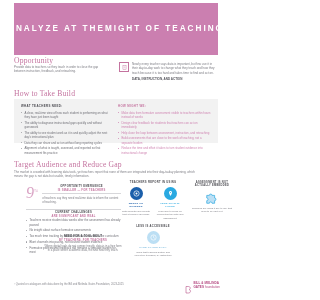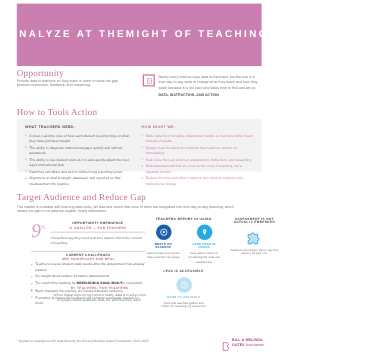--- a/index.html
+++ b/index.html
@@ -190,21 +190,21 @@
         <line x1="5.5" y1="6" x2="10.5" y2="6" stroke="#c4739f" stroke-width="1"></line>
         <line x1="5.5" y1="9" x2="10.5" y2="9" stroke="#c4739f" stroke-width="1"></line>
       </svg>
     </div>
     <div class="opp-right-text">
       <span>Nearly every teacher says data is important, but few use it in their day-to-day work to change what they teach and how they teach because it is too hard and takes time to find and act on.</span>
       <span class="bold">DATA, INSTRUCTION, AND ACTION</span>
     </div>
   </div>
 
-  <div class="sec-title hta-title">How to Tools Action</div>
+  <div class="sec-title hta-title">How to Take Build</div>
   <div class="hta-panel"></div>
 
   <div class="hta-col left">
     <div class="col-head">WHAT TEACHERS NEED:</div>
     <ul class="bullets">
       <li>A clear, real-time view of how each student is performing on what they have just been taught</li>
       <li>The ability to diagnose instructional gaps quickly and without guesswork</li>
       <li>The ability to see student work as it is and quickly adjust the next day's instructional plan</li>
       <li>Data they can share and act on without long reporting cycles</li>
       <li>Alignment of what is taught, assessed, and reported so that measurement fits practice</li>

